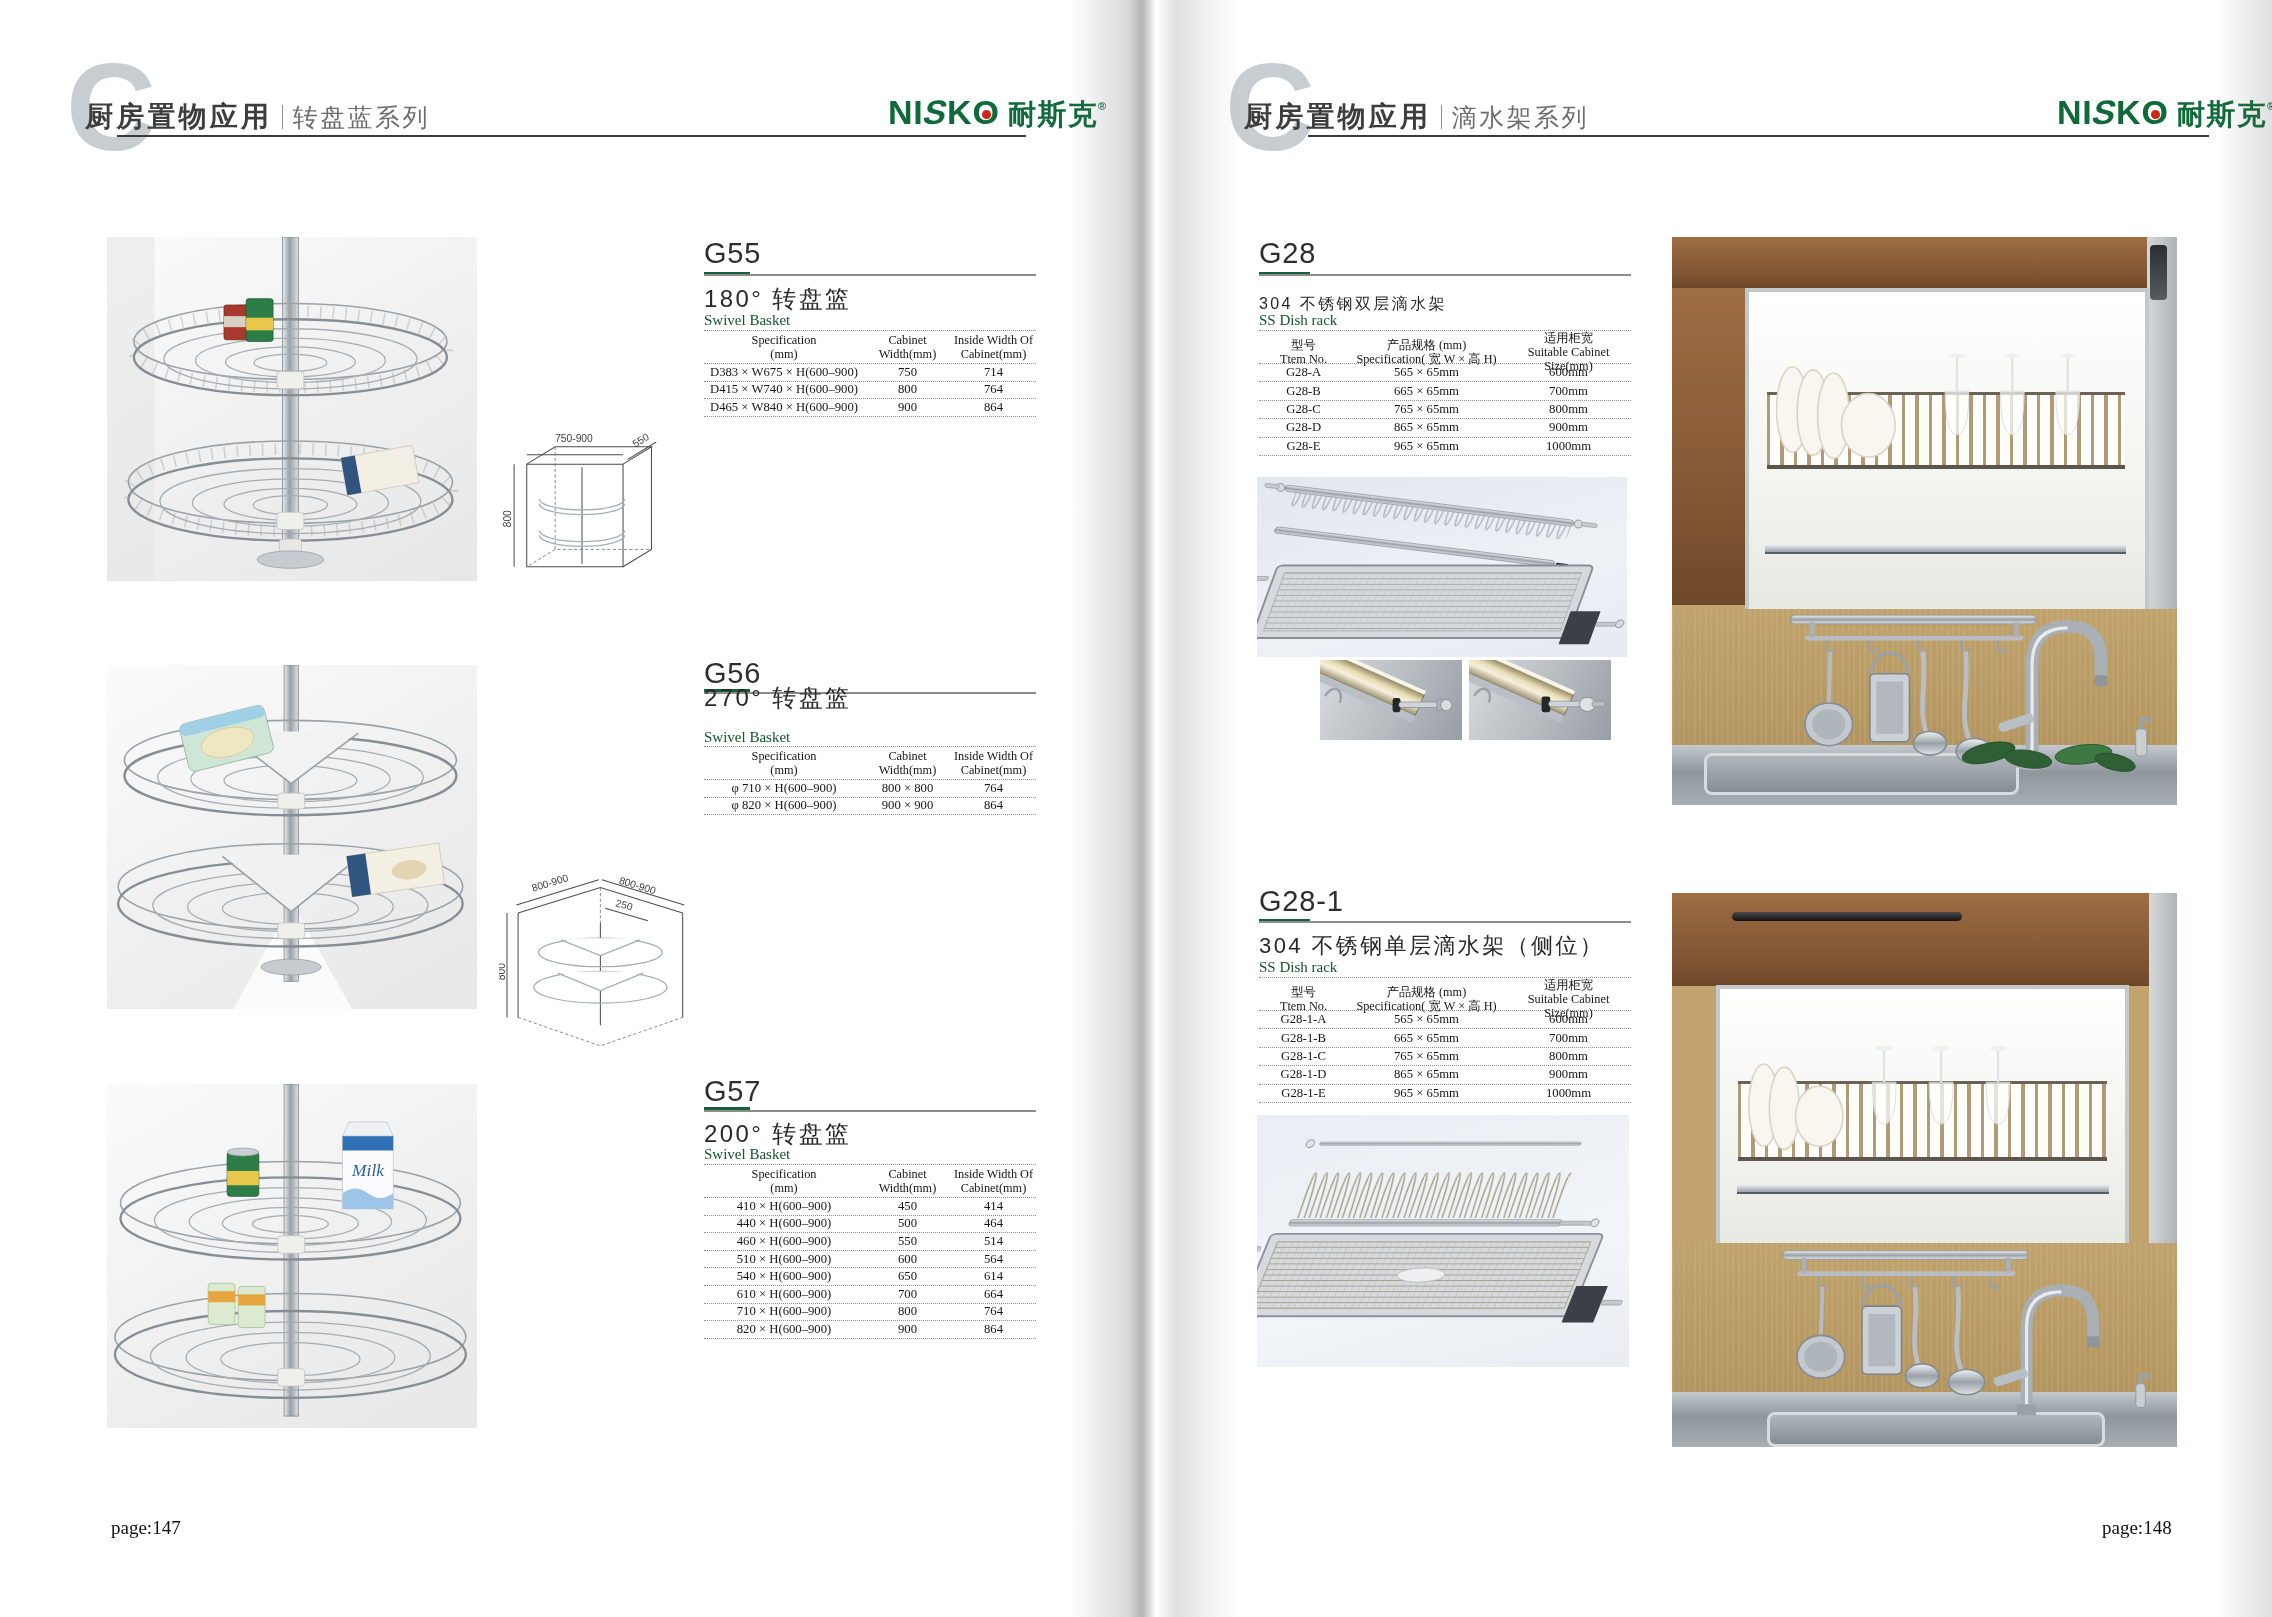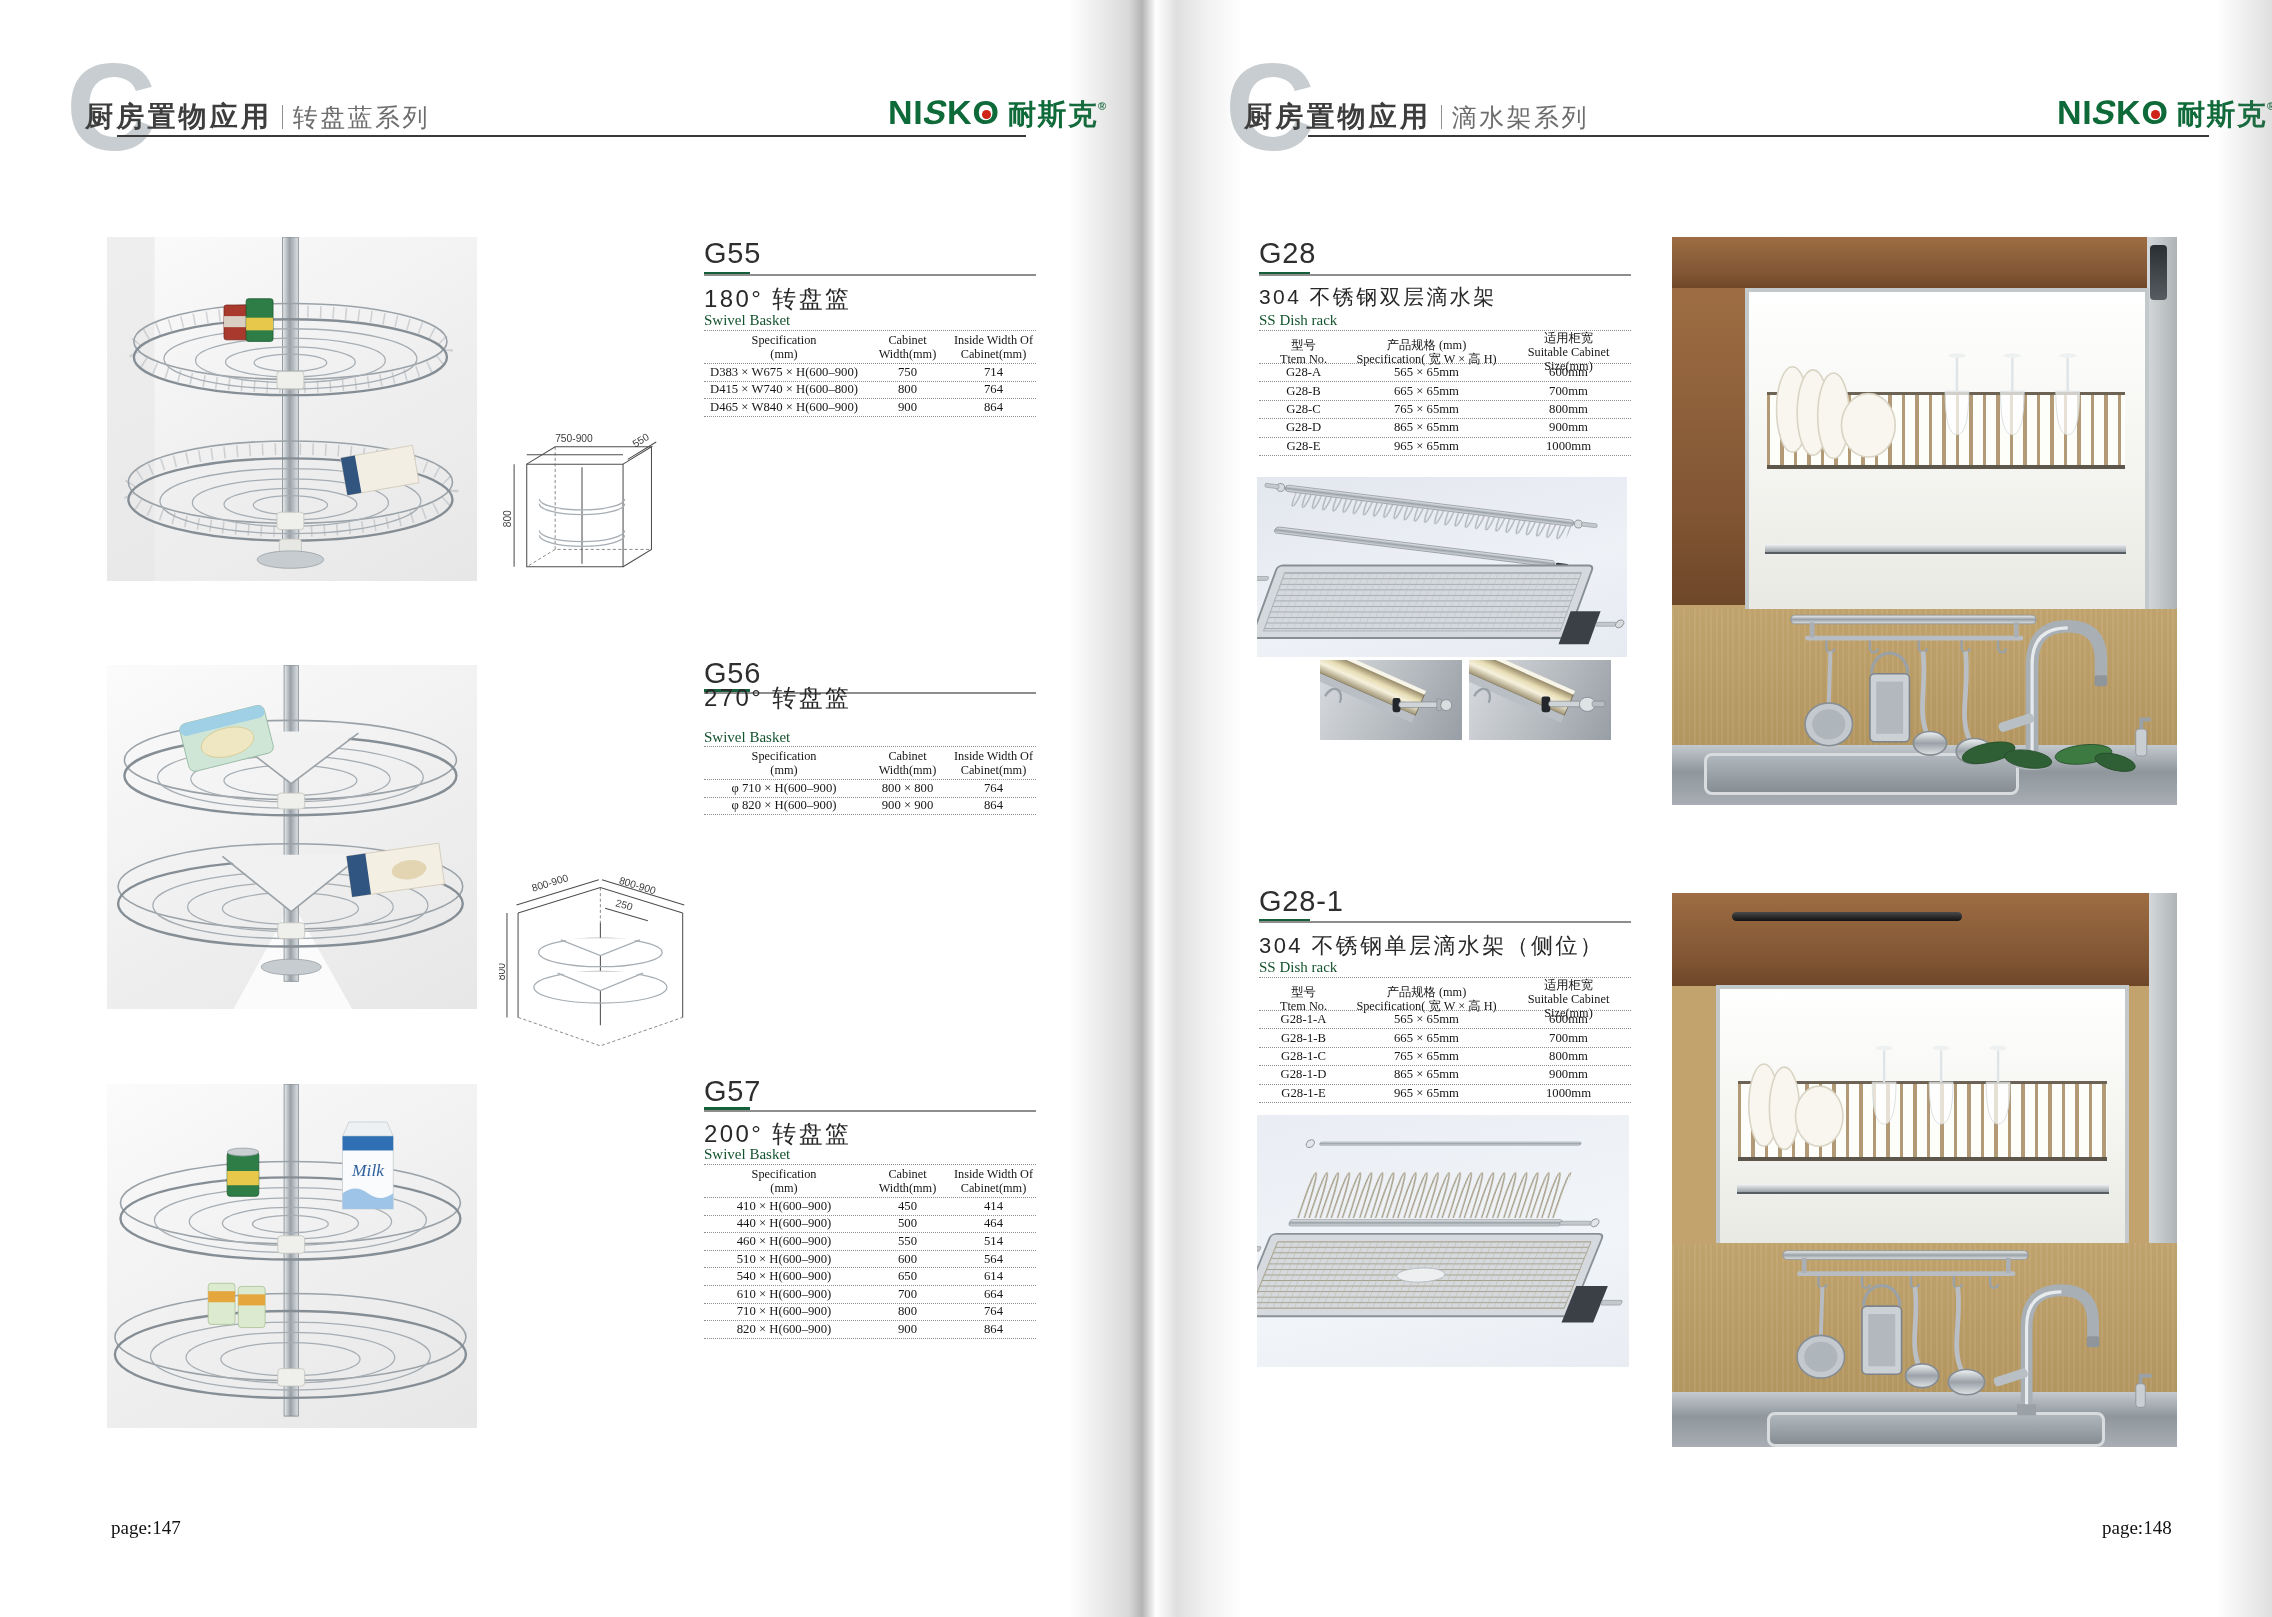--- a/index.html
+++ b/index.html
@@ -113,21 +113,21 @@
             <span>Inside Width Of</span>
             <span>Cabinet(mm)</span>
           </div>
       </div>
       <div class="tr tl h21">
           <span>D383 × W675 × H(600–900)</span>
           <span>750</span>
           <span>714</span>
         </div>
       <div class="tr tl h21">
-          <span>D415 × W740 × H(600–800)</span>
+          <span>D415 × W740 × H(600–900)</span>
           <span>800</span>
           <span>764</span>
         </div>
       <div class="tr tl h21">
           <span>D465 × W840 × H(600–900)</span>
           <span>900</span>
           <span>864</span>
         </div>
     </div>
 
@@ -423,21 +423,21 @@
       <span class="cat">厨房置物应用</span><span class="div"></span><span class="ser">滴水架系列</span>
     </div>
     <div class="hline" style="left:176px;top:135px;width:901px;"></div>
     <div class="logo" style="left:925px;top:93px;">
       <span class="en">NI<span class="sk">S</span>K<span class="o">O<i></i></span></span><span class="cn">耐斯克</span><span class="reg">®</span>
     </div>
 
     <div class="code" style="left:127px;top:237px;">G28</div>
     <div class="grule" style="left:127px;top:272px;width:51px;"></div>
     <div class="gline" style="left:127px;top:274px;width:372px;"></div>
-    <div class="cnT" style="left:127px;top:283px;font-size:21px;text-align:center;">304 不锈钢双层滴水架</div>
+    <div class="cnT" style="left:127px;top:294px;font-size:16px;text-align:center;">304 不锈钢双层滴水架</div>
     <div class="enT" style="left:127px;top:312px;">SS Dish rack</div>
     <div class="t" style="left:127px;top:330px;width:372px;">
       <div class="tr trr th">
         <div>
             <span>型号</span>
             <span>Ttem No.</span>
           </div>
         <div>
             <span>产品规格 (mm)</span>
             <span>Specification( 宽 W × 高 H)</span>

